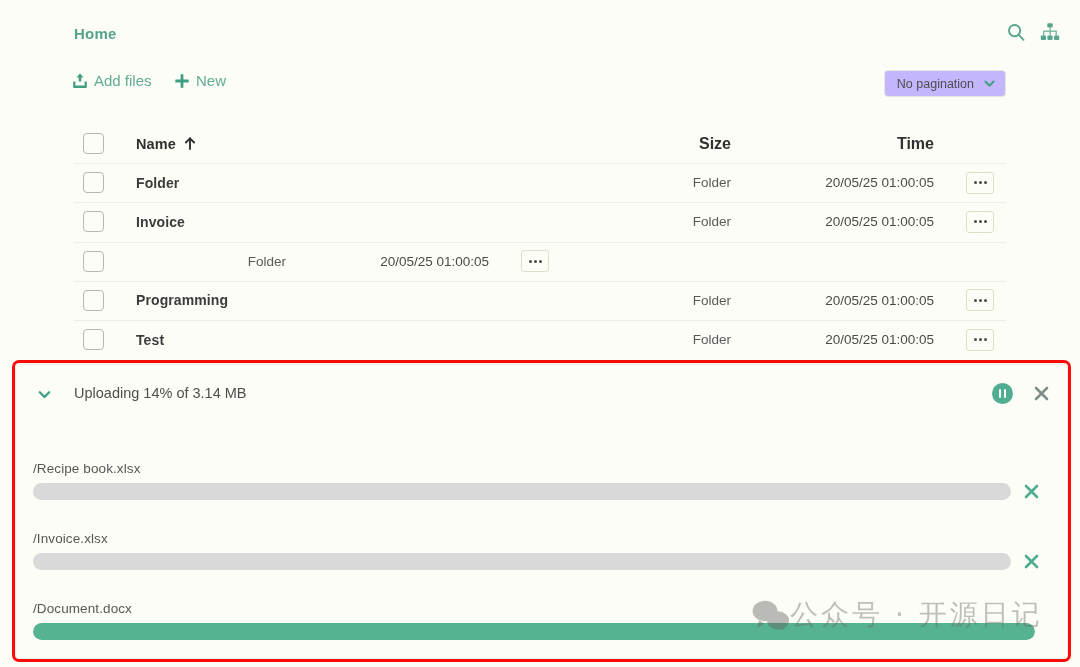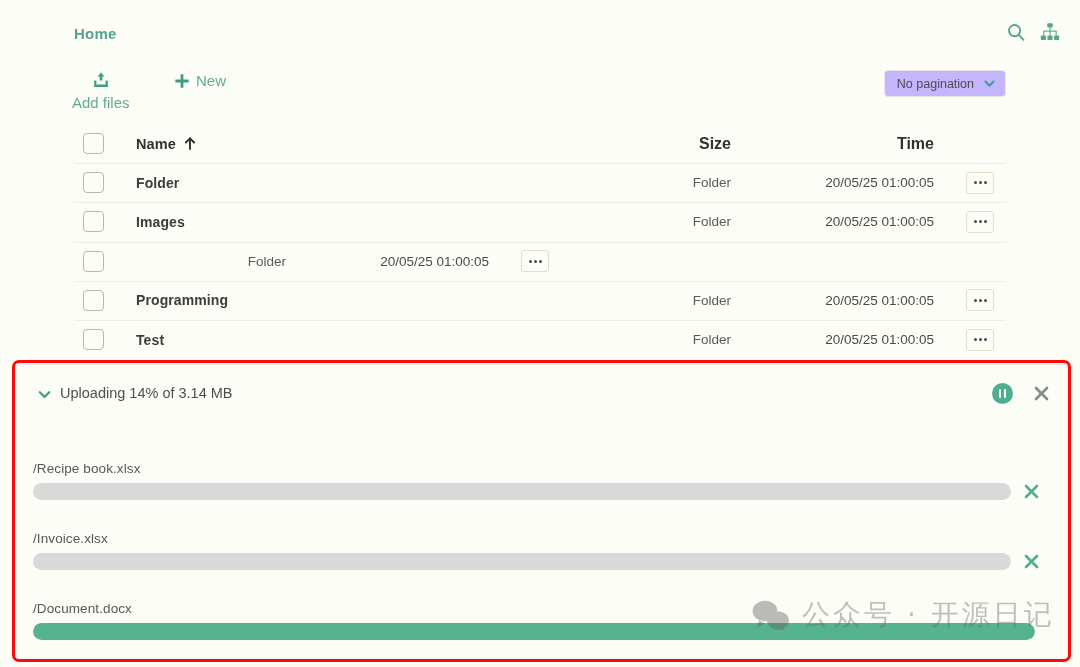--- a/index.html
+++ b/index.html
@@ -25,21 +25,21 @@
   }
   .topicons .ic { width: 20px; height: 20px; display: block; color: #56a58f; }
 
   
   .actionrow { position: absolute; left: 0; top: 58px; width: 1080px; height: 52px; }
   .act {
     position: absolute; top: 14px;
     display: flex; align-items: center; gap: 6px;
     color: #63ab95; font-size: 15px; font-weight: 500; cursor: pointer;
   }
-  .act.addfiles { left: 72px; flex-direction: column; }
+  .act.addfiles { left: 72px; }
   .act.newbtn { left: 174px; }
   .act .ic { width: 16px; height: 16px; display: block; color: #3f9e81; }
 
   .pagination {
     position: absolute; right: 74px; top: 70px;
     height: 27px; padding: 0 10px 0 12px;
     border: 1px solid #e6e6e2; border-radius: 4px; background: #c4b5fd;
     display: flex; align-items: center; gap: 10px;
     font-size: 12.5px; color: #4d4d4d; cursor: pointer;
   }
@@ -77,21 +77,21 @@
     position: absolute; left: 540px; top: 39px; width: 392px; height: 1px; background: #e4e4de;
   }
   .rowsep { position: absolute; left: 0; top: 0; width: 932px; height: 1px; background: #eeeee8; }
 
   
   .uploadpanel {
     position: absolute; left: 15px; top: 364px; width: 1053px; height: 295px;
     background: #fdfdf7; border: 1px solid #f0f0ea; border-radius: 3px;
     box-shadow: 0 -1px 3px rgba(0,0,0,.05);
   }
-  .up-head { position: absolute; left: 22px; top: 20px; display: flex; align-items: center; gap: 9px; }
+  .up-head { position: absolute; left: 22px; top: 20px; display: flex; align-items: center; gap: 23px; }
   .up-head .chev { width: 13px; height: 13px; display: block; color: #41a185; }
   .up-head-label { font-size: 14.5px; color: #4e4e4e; }
   .up-actions { position: absolute; right: 17px; top: 18px; display: flex; align-items: center; gap: 20px; }
   .pausebtn {
     width: 21px; height: 21px; border-radius: 50%; background: #4fad91;
     display: flex; align-items: center; justify-content: center; gap: 2.5px; cursor: pointer;
   }
   .pausebtn i { width: 2.5px; height: 9px; background: #fdfdf7; display: block; border-radius: 1px; }
   .xbtn { width: 17px; height: 17px; display: block; color: #7d8f88; cursor: pointer; }
   .xbtn.teal { color: #4fad91; }
@@ -104,21 +104,21 @@
 
   
   .redbox {
     position: absolute; left: 12px; top: 360px; width: 1059px; height: 302px;
     border: 3.5px solid #fb0b09; border-radius: 7px; pointer-events: none;
   }
 
   
   .watermark {
     position: absolute; left: 752px; top: 596px;
-    display: flex; align-items: center; gap: 12px;
+    display: flex; align-items: center; gap: 0;
     opacity: .42; pointer-events: none;
   }
   .wm-logo { width: 38px; height: 31px; display: block; color: #5f5f5f; }
   .wm-text { font-size: 28px; color: #6a6a6a; letter-spacing: 3px; font-family: "DejaVu Sans", sans-serif; }
 </style>
 </head>
 <body>
 
 <div class="page">
 
@@ -214,21 +214,21 @@
               <i></i>
               <i></i>
             </div>
           </div>
         </div>
         <div class="trow">
           <div class="rowsep"></div>
           <div class="cb-cell">
             <div class="cb"></div>
           </div>
-          <div class="name-cell">Images</div>
+          <div class="name-cell">Invoice</div>
           <div class="size-cell">Folder</div>
           <div class="time-cell">20/05/25 01:00:05</div>
           <div class="menu-cell">
             <div class="dots">
               <i></i>
               <i></i>
               <i></i>
             </div>
           </div>
         </div>

